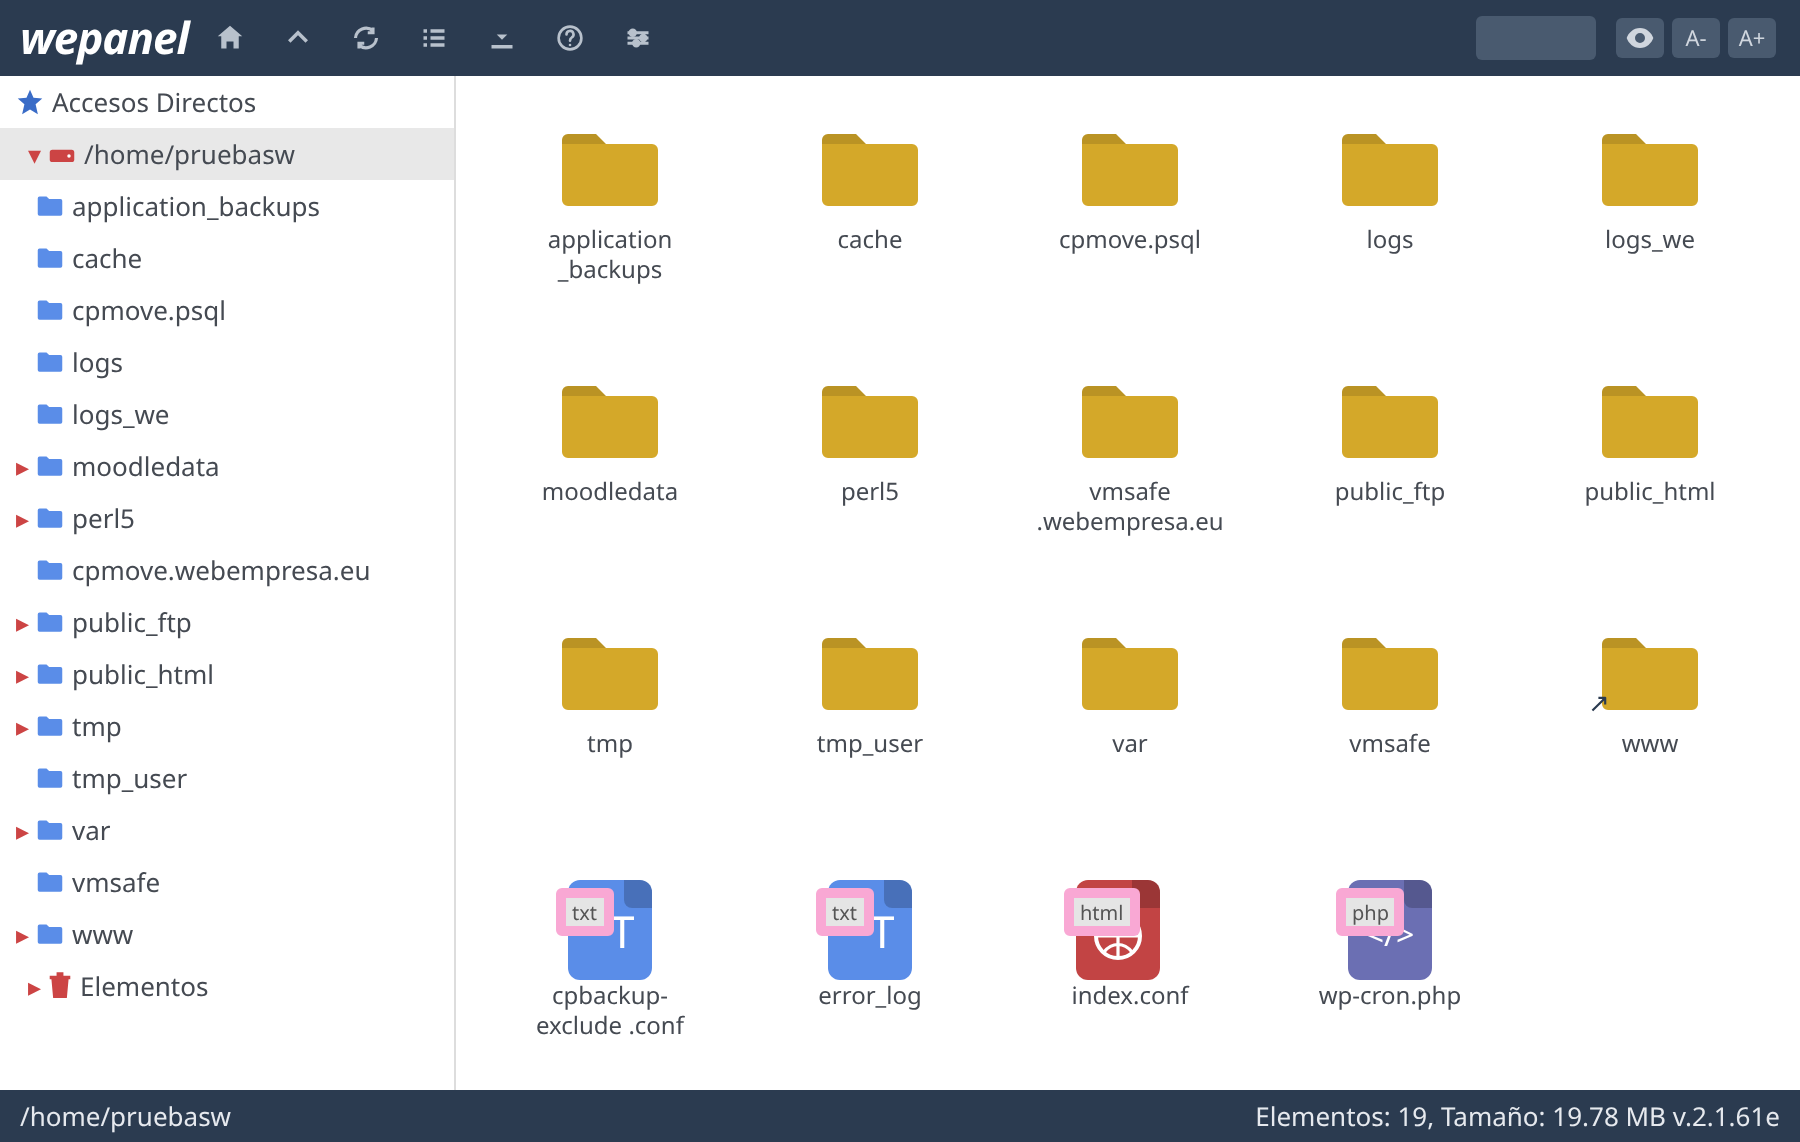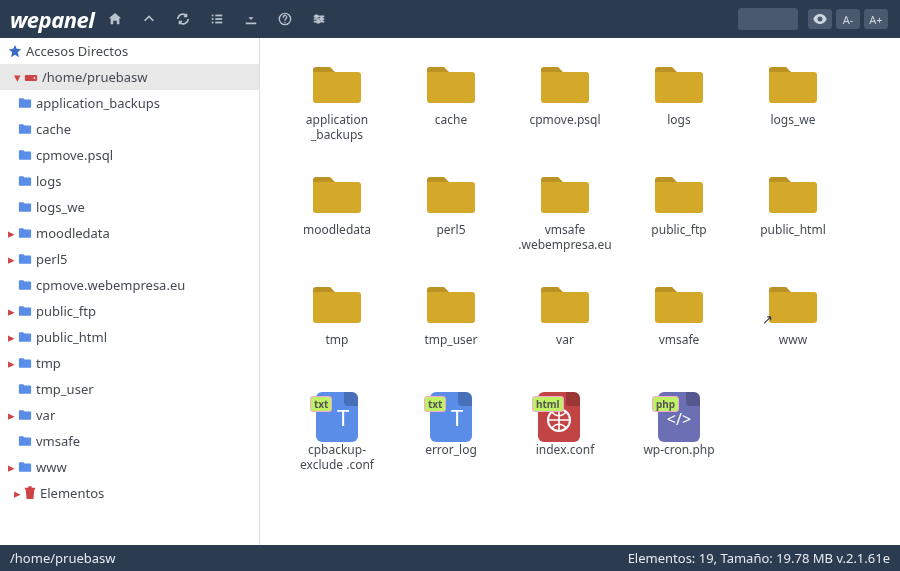--- a/index.html
+++ b/index.html
@@ -4,39 +4,39 @@
 <style>
 *{margin:0;padding:0;box-sizing:border-box;font-family:system-ui,-apple-system,sans-serif}
 body{width:900px;height:571px;overflow:hidden;display:flex;flex-direction:column;background:#fff}
 .header{height:38px;background:#2b3b50;display:flex;align-items:center;padding:0 10px;color:#d0d6de}
 .logo{font-size:22px;font-weight:700;font-style:italic;letter-spacing:-.5px;color:#fff;margin-right:4px}
 .hbtn{width:26px;height:26px;display:flex;align-items:center;justify-content:center;cursor:pointer;margin:0 4px;border-radius:3px}
 .hspacer{flex:1}
 .search{width:60px;height:22px;background:#495a6f;border:none;border-radius:3px;margin-right:8px;padding:0 6px;color:#fff;font-size:11px}
 .fontbtn{width:24px;height:20px;background:#495a6f;border-radius:3px;display:flex;align-items:center;justify-content:center;font-size:11px;margin:0 2px;color:#d0d6de;cursor:pointer}
 .body{flex:1;display:flex;overflow:hidden}
-.sidebar{width:260px;border-right:1px solid #ddd;overflow-y:auto;font-size:13px;color:#454a52}
+.sidebar{width:228px;border-right:1px solid #ddd;overflow-y:auto;font-size:13px;color:#454a52}
 .tree-item{display:flex;align-items:center;height:26px;padding-left:8px;cursor:pointer}
 .tree-item.sel{background:#e8e8e8}
 .tree-item.l1{padding-left:14px}
 .tree-item.l2{}
 .caret{width:10px;color:#c44}
 .caret.empty{visibility:hidden}
 .ticon{margin-right:4px;display:inline-flex}
 .main{flex:1;overflow:auto;padding:20px 10px 10px 20px}
-.grid{display:flex;flex-wrap:wrap;gap:0}
+.grid{display:flex;flex-wrap:wrap;gap:16px}
 .item{width:114px;height:110px;display:flex;flex-direction:column;align-items:center;justify-content:flex-start;cursor:pointer;padding-top:4px}
 .item .ic{width:54px;height:44px;margin-bottom:6px;position:relative}
 .item .lb{font-size:12px;color:#454a52;text-align:center;line-height:1.25;word-break:break-word;max-width:100px}
 .footer{height:26px;background:#2b3b50;color:#e6e9ee;display:flex;align-items:center;padding:0 10px;font-size:13px}
 .footer .fspacer{flex:1}
 .folder-svg{width:54px;height:44px}
 .file-box{width:42px;height:50px;border-radius:6px;position:relative;display:flex;align-items:center;justify-content:center}
 .file-corner{position:absolute;top:0;right:0;width:14px;height:14px;background:rgba(0,0,0,.2);border-top-right-radius:6px;border-bottom-left-radius:4px}
-.badge{position:absolute;top:4px;left:-6px;background:#bef264;border:1px solid #f9a8d4;border-radius:3px;font-size:10px;padding:0 3px;color:#555;font-weight:700}
+.badge{position:absolute;top:4px;left:-6px;background:#e5e5e5;border:5px solid #f9a8d4;border-radius:3px;font-size:10px;padding:0 3px;color:#555;font-weight:400}
 .flink{position:absolute;bottom:-2px;left:-4px;font-size:13px;color:#2b3b50}
 </style>
 </head>
 <body>
 
 <div class="header">
   <div class="logo">wepanel</div>
   <div class="hbtn">
       <svg width="14" height="14" viewBox="0 0 16 16" fill="#b8c1cc">
         <path d="M8 1l7 6h-2v7h-3v-4H6v4H3V7H1z"></path>

